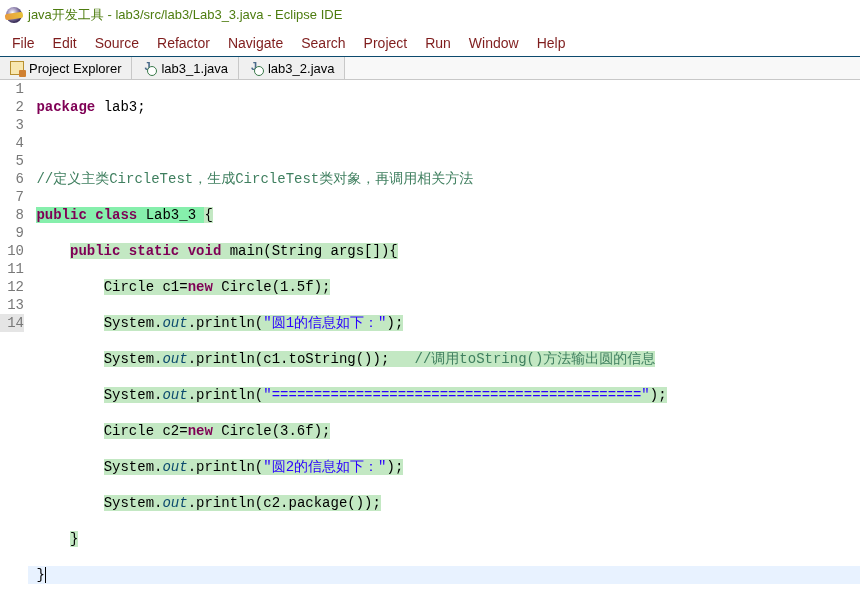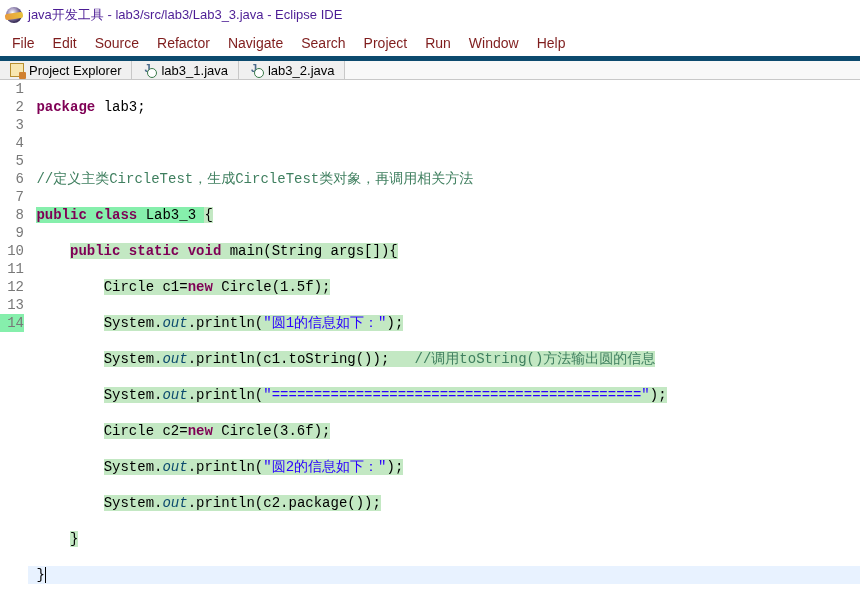--- a/index.html
+++ b/index.html
@@ -27,40 +27,40 @@
     }
     .titlebar .eclipse-icon::after {
       content: "";
       position: absolute;
       width: 18px; height: 6px;
       background: linear-gradient(90deg, #e89a3c, #e8c23c);
       top: 6px; left: -1px;
       border-radius: 2px;
       transform: rotate(-8deg);
     }
-    .titlebar-text { font-size: 13px; color: #4c1d95; }
+    .titlebar-text { font-size: 13px; color: #4d7c0f; }
     .menubar {
       height: 26px;
       display: flex;
       align-items: center;
       padding: 0 4px;
       gap: 2px;
       border-bottom: 1px solid transparent;
     }
     .menubar .menu-item {
       padding: 3px 8px;
       font-size: 14px;
       color: #7f1d1d;
       cursor: pointer;
     }
     .tabbar {
       height: 24px;
       display: flex;
       align-items: stretch;
-      border-top: 5px solid #0c4a6e;
+      border-top: 1px solid #0c4a6e;
       border-bottom: 1px solid #c8c8c8;
       background: #f8f8f8;
     }
     .tab {
       display: flex;
       align-items: center;
       padding: 0 10px;
       gap: 5px;
       border-right: 1px solid #c8c8c8;
       background: #fff;
@@ -112,21 +112,21 @@
     }
     .gutter {
       width: 28px;
       text-align: right;
       color: #787878;
       padding-right: 4px;
       user-select: none;
       background: #fff;
     }
     .gutter .ln { height: 18px; }
-    .gutter .ln.hl { background: #86efac; }
+    .gutter .ln.hl { background: #e5e5e5; }
     .code {
       flex: 1;
       white-space: pre;
       position: relative;
     }
     .code .line { height: 18px; }
     .code .line.hl-full { background: #e8f2ff; }
     .kw { color: #7f0055; font-weight: bold; }
     .cm { color: #3f7f5f; }
     .str { color: #2a00ff; }

